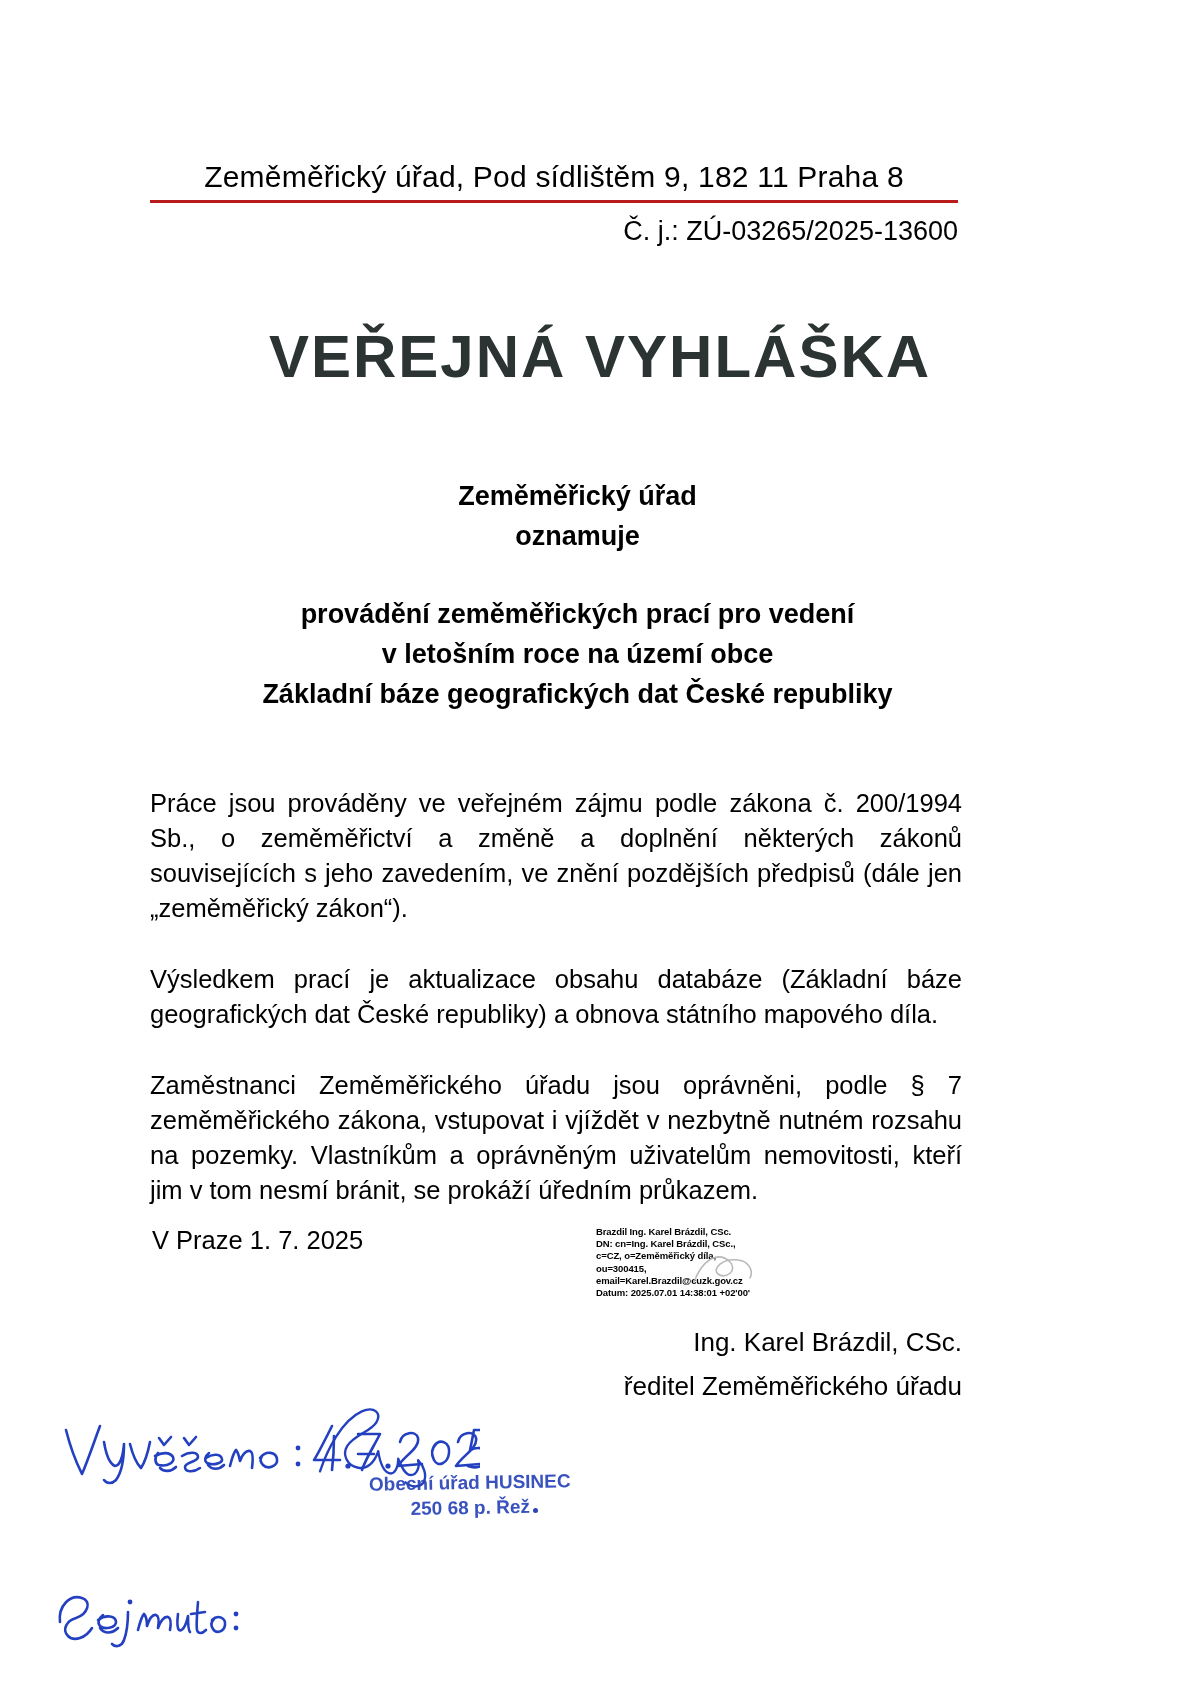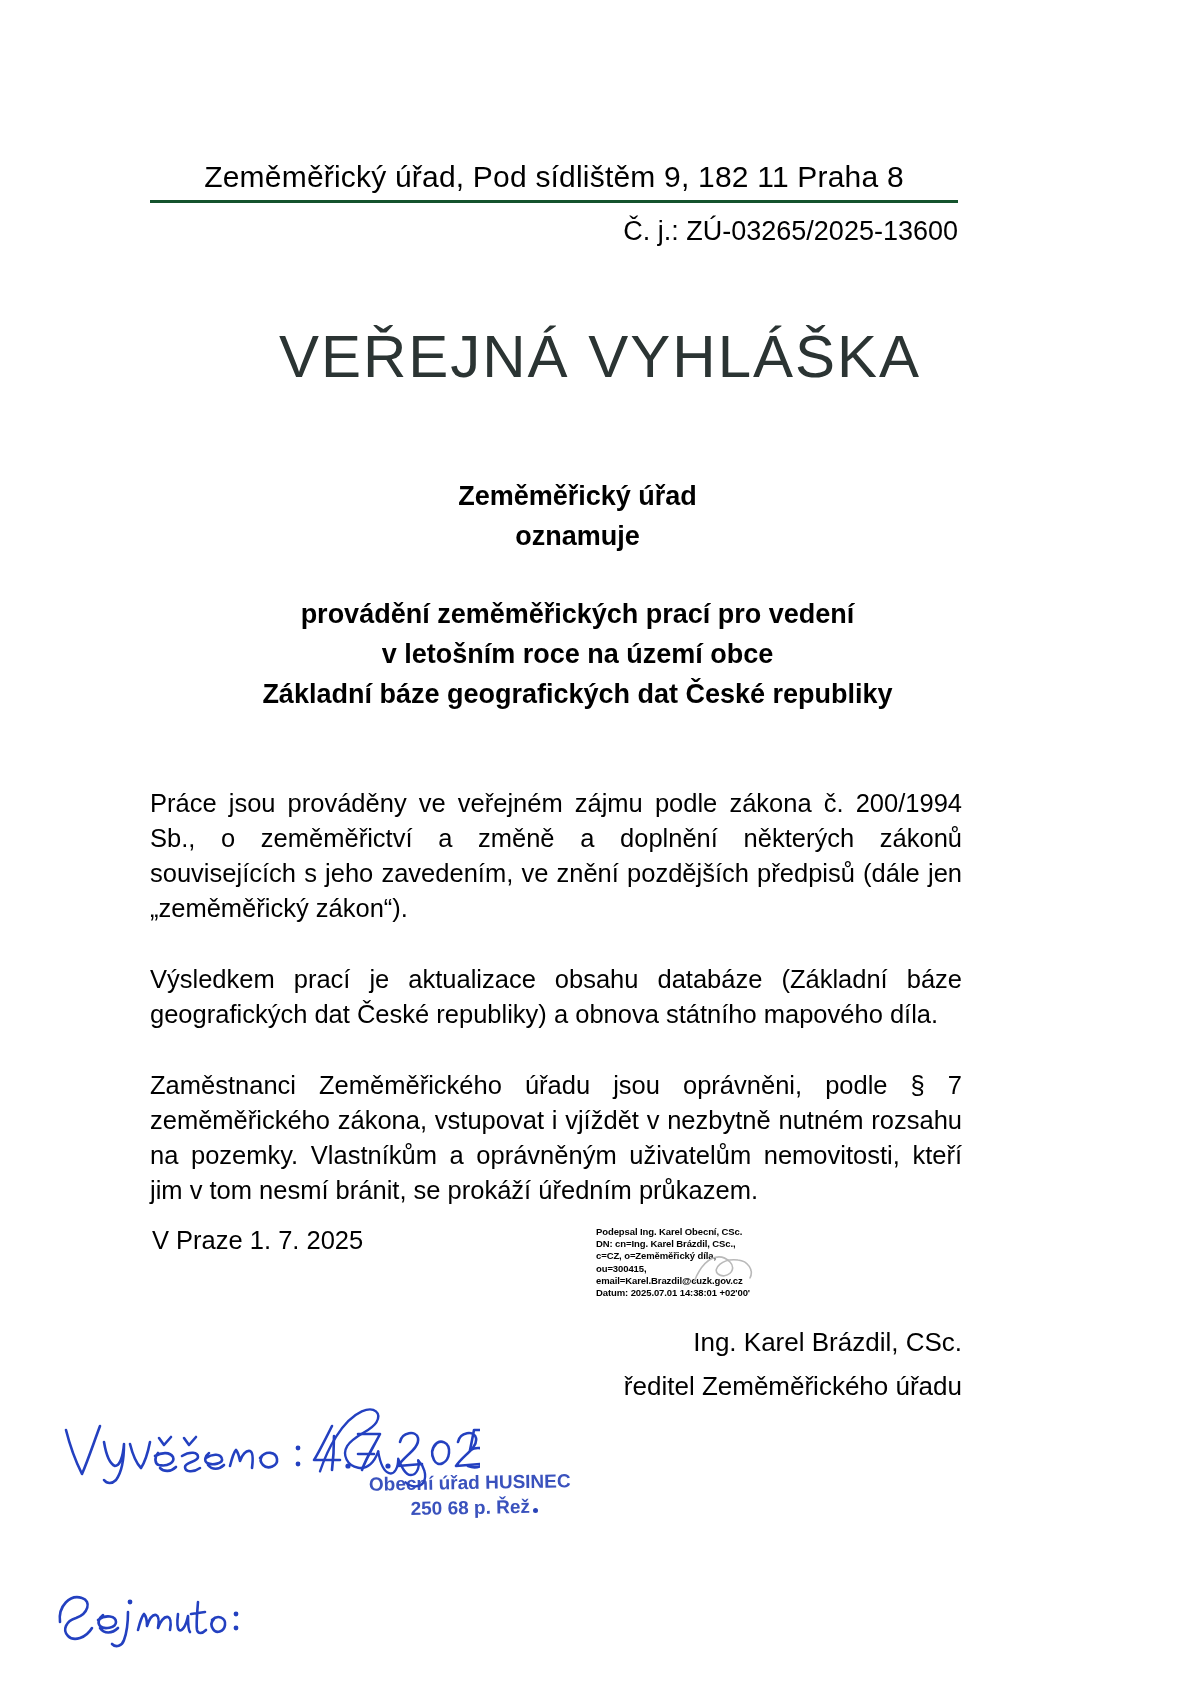--- a/index.html
+++ b/index.html
@@ -25,40 +25,40 @@
     left: 150px;
     top: 160px;
     width: 808px;
   }
   .office-line {
     font-size: 30px;
     letter-spacing: 0.2px;
     text-align: center;
     white-space: nowrap;
     padding-bottom: 6px;
-    border-bottom: 3px solid #14532d;
+    border-bottom: 3px solid #b91c1c;
   }
   .refno {
     position: absolute;
     left: 150px;
     top: 216px;
     width: 808px;
     text-align: right;
     font-size: 27px;
   }
 
   
   .main-title {
     position: absolute;
     left: 0;
     top: 322px;
     width: 1200px;
     text-align: center;
     font-size: 60px;
-    font-weight: normal;
+    font-weight: bold;
     letter-spacing: 2px;
     color: #2b3433;
   }
 
   
   .announce {
     position: absolute;
     left: 0;
     top: 476px;
     width: 1155px;
@@ -212,21 +212,21 @@
   <div class="body-text">
     <p class="para">Práce jsou prováděny ve veřejném zájmu podle zákona č. 200/1994 Sb., o zeměměřictví a změně a doplnění některých zákonů souvisejících s jeho zavedením, ve znění pozdějších předpisů (dále jen „zeměměřický zákon“).</p>
     <p class="para">Výsledkem prací je aktualizace obsahu databáze (Základní báze geografických dat České republiky) a obnova státního mapového díla.</p>
     <p class="para">Zaměstnanci Zeměměřického úřadu jsou oprávněni, podle § 7 zeměměřického zákona, vstupovat i vjíždět v nezbytně nutném rozsahu na pozemky. Vlastníkům a oprávněným uživatelům nemovitosti, kteří jim v tom nesmí bránit, se prokáží úředním průkazem.</p>
   </div>
 
   <div class="place-date">V Praze 1. 7. 2025</div>
 
   <div class="sig-wrap">
     <div class="sig-meta">
-      <div>Podepsal Ing. Karel Obecní, CSc.</div>
+      <div>Brazdil Ing. Karel Brázdil, CSc.</div>
       <div>DN: cn=Ing. Karel Brázdil, CSc.,</div>
       <div>c=CZ, o=Zeměměřický díla,</div>
       <div>ou=300415,</div>
       <div>email=Karel.Brazdil@cuzk.gov.cz</div>
       <div>Datum: 2025.07.01 14:38:01 +02'00'</div>
     </div>
   </div>
 
   <svg class="sig-swirl" viewBox="0 0 70 44">
     <path d="M4,34 C14,8 30,4 40,14 C48,22 36,32 28,26 C22,21 32,10 48,12 C58,13 64,22 60,30" fill="none" stroke="#b9b9b9" stroke-width="1.6" stroke-linecap="round"></path>

